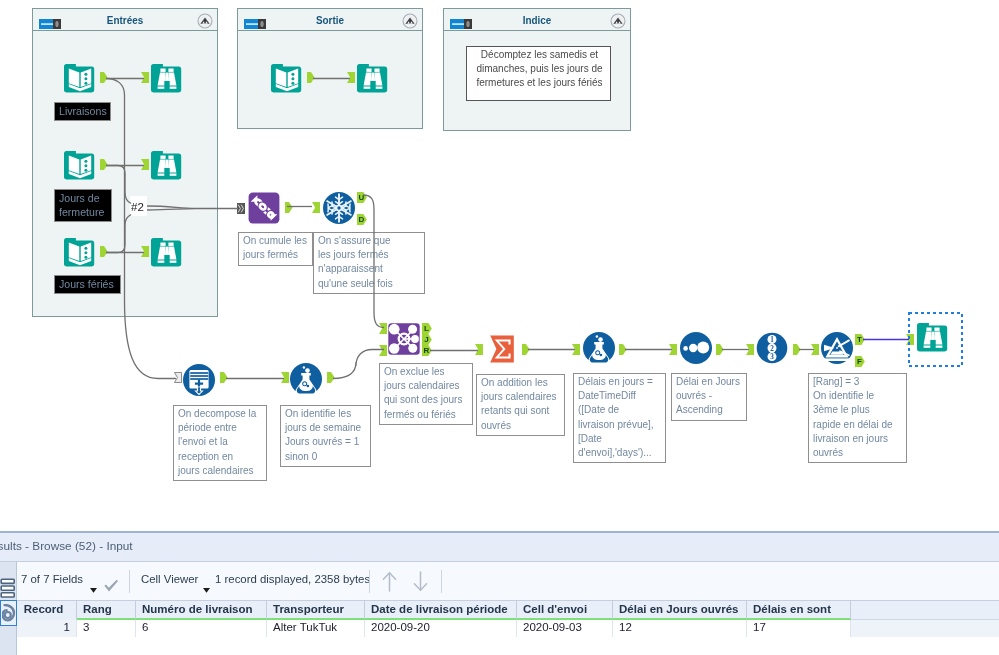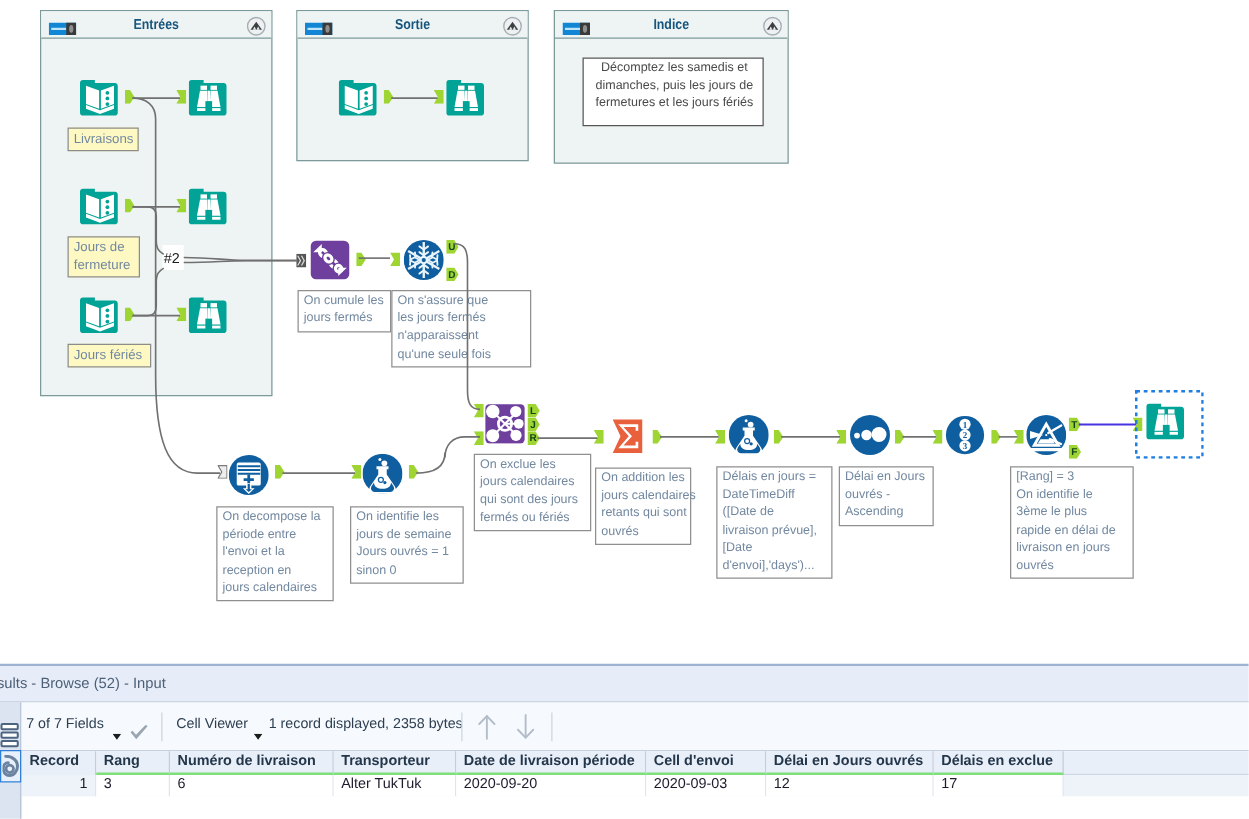--- a/index.html
+++ b/index.html
@@ -20,21 +20,21 @@
 
   
   .tool{position:absolute;width:32px;height:32px;}
   .tool svg{display:block;width:32px;height:32px;}
   .anchor{position:absolute;width:8px;height:11px;}
   .anchor svg{display:block}
   .anchor-letter{position:absolute;left:0;top:0;width:9px;height:11px;line-height:11px;
                  text-align:center;font-size:8px;font-weight:bold;color:#14451a;
                  font-family:"Liberation Sans",sans-serif;}
 
-  .lbl{position:absolute;box-sizing:border-box;border:1px solid #8c8c8c;background:#fef9c3;
+  .lbl{position:absolute;box-sizing:border-box;border:1px solid #8c8c8c;background:#000000;
        color:#7288a0;font-size:10.6px;line-height:14.2px;padding:1px 2px 2px 4px;white-space:pre;}
   .anno{position:absolute;box-sizing:border-box;border:1px solid #8f8f8f;background:#fff;
         color:#7288a0;font-size:10px;line-height:14.2px;padding:1px 2px 2px 4px;white-space:pre;}
 
   .numlbl{position:absolute;background:#fff;color:#1b1b1b;font-size:11.5px;line-height:14px;
           padding:4px 1px 0 1px;box-sizing:border-box;}
 
   .sel-box{position:absolute;}
   .sel-box svg{display:block}
 
@@ -611,21 +611,21 @@
 reception en
 jours calendaires</div>
       <div class="anno" style="left:280px;top:405px;width:91px;min-height:59px;">On identifie les
 jours de semaine
 Jours ouvrés = 1
 sinon 0</div>
       <div class="anno" style="left:379px;top:363px;width:94px;min-height:59px;">On exclue les
 jours calendaires
 qui sont des jours
 fermés ou fériés</div>
-      <div class="anno" style="left:476px;top:374px;width:77px;min-height:59px;">On addition les
+      <div class="anno" style="left:476px;top:374px;width:89px;min-height:59px;">On addition les
 jours calendaires
 retants qui sont
 ouvrés</div>
       <div class="anno" style="left:671px;top:373px;width:76px;min-height:45px;">Délai en Jours
 ouvrés -
 Ascending</div>
       <div class="anno" style="left:573px;top:373px;width:93px;min-height:88px;">Délais en jours =
 DateTimeDiff
 ([Date de
 livraison prévue],
@@ -704,21 +704,21 @@
    <div id="grid-rowbg"></div>
    <div id="grid-hdrbg"></div>
    <div id="grid-rail"></div>
         <div class="gh ar" style="left:17px;width:60px">Record</div>
         <div class="gh ul" style="left:77px;width:59px">Rang</div>
         <div class="gh ul" style="left:136px;width:131px">Numéro de livraison</div>
         <div class="gh ul" style="left:267px;width:98px">Transporteur</div>
         <div class="gh ul" style="left:365px;width:152px">Date de livraison période</div>
         <div class="gh ul" style="left:517px;width:96px">Cell d'envoi</div>
         <div class="gh ul" style="left:613px;width:134px">Délai en Jours ouvrés</div>
-        <div class="gh ul" style="left:747px;width:104px">Délais en exclue</div>
+        <div class="gh ul" style="left:747px;width:104px">Délais en sont</div>
         <div class="gc num" style="left:17px;width:60px">1</div>
         <div class="gc" style="left:77px;width:59px">3</div>
         <div class="gc" style="left:136px;width:131px">6</div>
         <div class="gc" style="left:267px;width:98px">Alter TukTuk</div>
         <div class="gc" style="left:365px;width:152px">2020-09-20</div>
         <div class="gc" style="left:517px;width:96px">2020-09-03</div>
         <div class="gc" style="left:613px;width:134px">12</div>
         <div class="gc" style="left:747px;width:104px">17</div>
       </div>
     </div>

